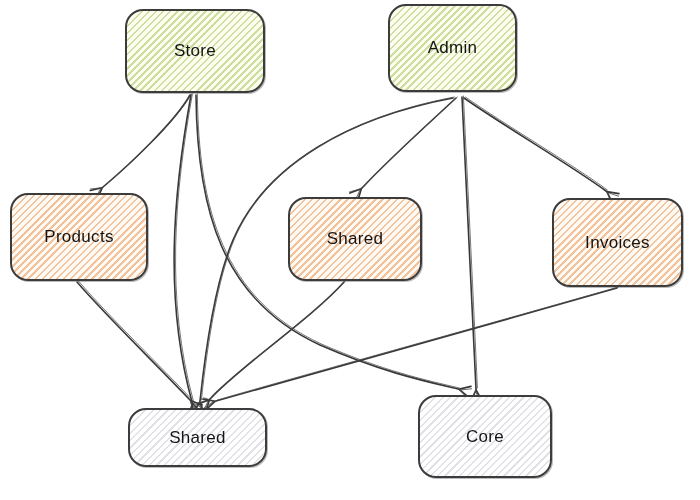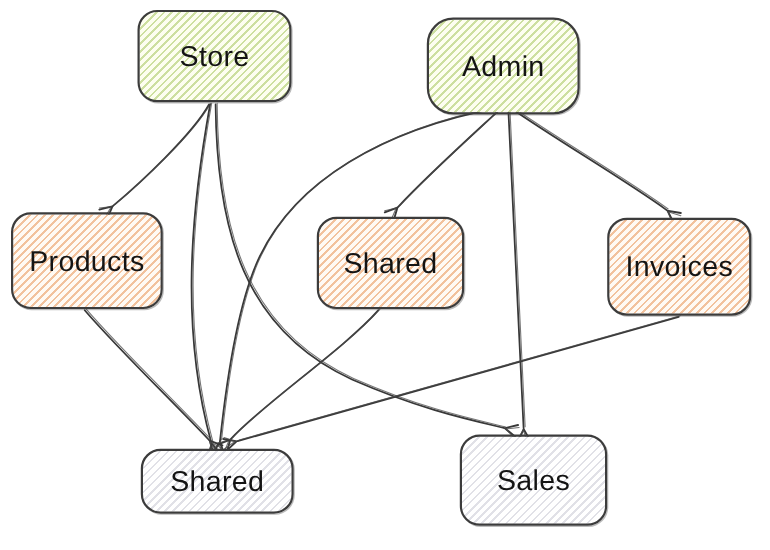--- a/index.html
+++ b/index.html
@@ -16,21 +16,21 @@
   .node{
     position:absolute;
     box-sizing:border-box;
     border:2px solid #3c3c3c;
     border-radius:18px;
     display:flex;align-items:center;justify-content:center;
     box-shadow:1px 1px 0 rgba(60,60,60,.35);
   }
   .node .label{
     color:#141414;
-    font-size:26px;
+    font-size:17px;
     letter-spacing:.3px;
   }
   
   .style-green{
     background:repeating-linear-gradient(135deg,#cddfa0 0 1.8px,#fdfef0 1.8px 5px);
   }
   .style-orange{
     background:repeating-linear-gradient(135deg,#f2c29d 0 1.8px,#fffaf4 1.8px 5px);
   }
   .style-gray{
@@ -68,32 +68,32 @@
         <path d="M 344,282 C 312,318 238,368 210,399" class="edge" marker-end="url(#arrow)"></path>
         <path d="M 344,282 C 312,318 238,368 210,399" class="edge-ghost" transform="translate(1.4,-1)"></path>
         <path d="M 617,288 C 470,330 295,378 216,401" class="edge" marker-end="url(#arrow)"></path>
         <path d="M 617,288 C 470,330 295,378 216,401" class="edge-ghost" transform="translate(1.4,-1)"></path>
       </g>
   </svg>
   <div id="nodes">
       <div class="node style-green" style="left: 125px; top: 9px; width: 140px; height: 84px;">
         <span class="label">Store</span>
       </div>
-      <div class="node style-green" style="left: 388px; top: 16px; width: 139px; height: 88px; border-radius: 24px;">
+      <div class="node style-green" style="left: 388px; top: 4px; width: 129px; height: 88px;">
         <span class="label">Admin</span>
       </div>
       <div class="node style-orange" style="left: 10px; top: 193px; width: 138px; height: 88px;">
         <span class="label">Products</span>
       </div>
       <div class="node style-orange" style="left: 288px; top: 197px; width: 134px; height: 84px;">
         <span class="label">Shared</span>
       </div>
       <div class="node style-orange" style="left: 552px; top: 198px; width: 131px; height: 89px;">
         <span class="label">Invoices</span>
       </div>
       <div class="node style-gray" style="left: 128px; top: 408px; width: 139px; height: 59px;">
         <span class="label">Shared</span>
       </div>
       <div class="node style-gray" style="left: 418px; top: 395px; width: 134px; height: 83px;">
-        <span class="label">Sales</span>
+        <span class="label">Core</span>
       </div>
     </div>
 </div>
 
 </body></html>

